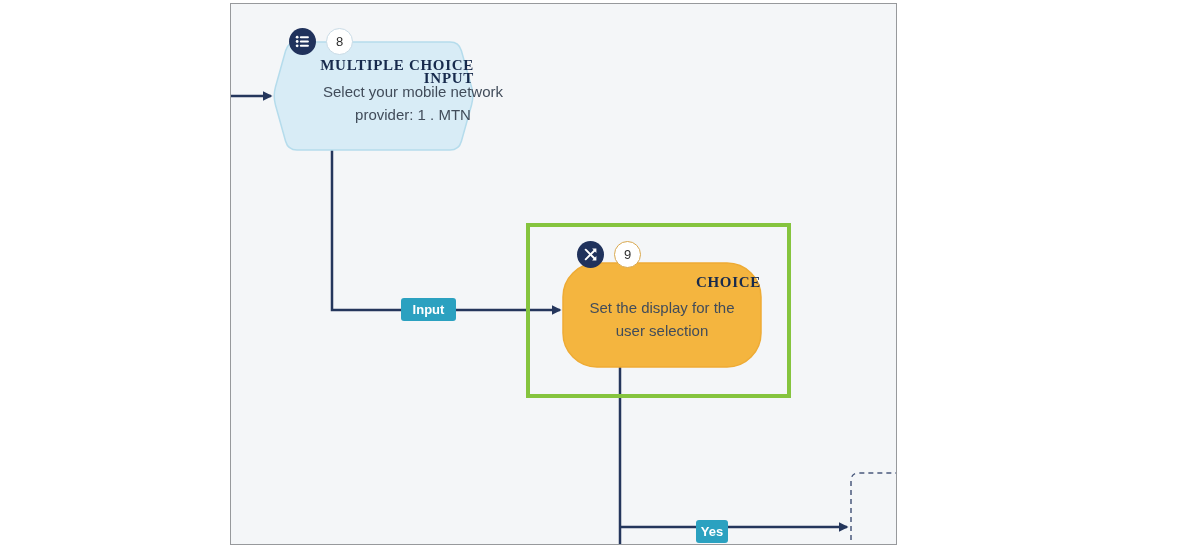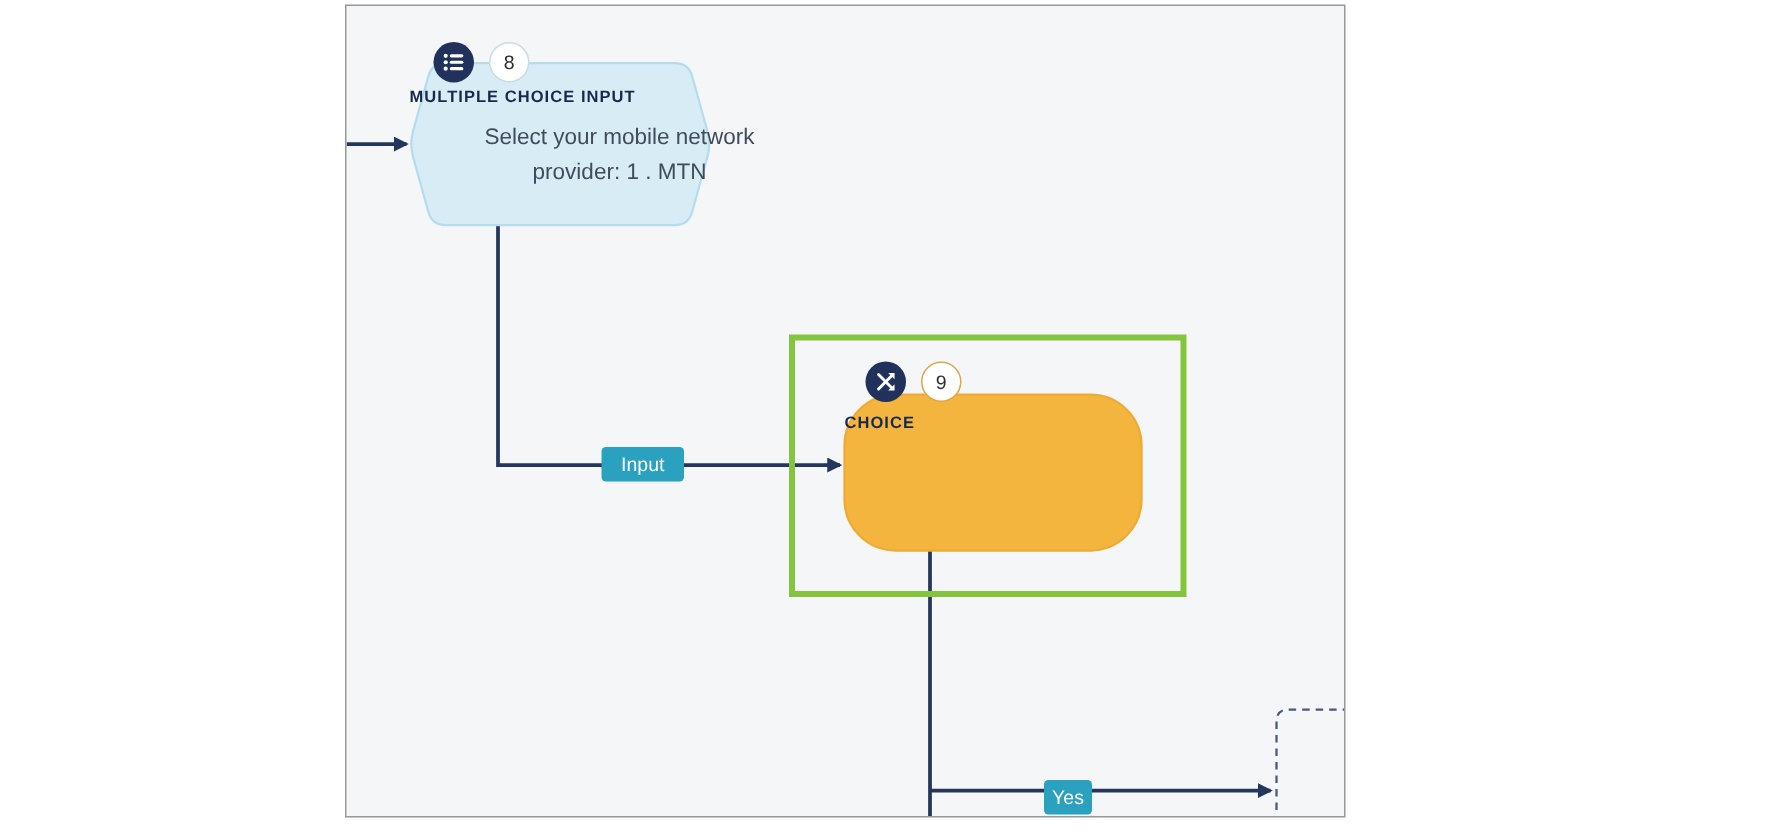--- a/index.html
+++ b/index.html
@@ -55,26 +55,27 @@
   .selection-outline {
     fill: none;
     stroke: var(--green, #85c43e);
     stroke-width: 4;
   }
   .arrowhead { fill: var(--navy, #24365c); }
 
   .overlay { position: absolute; }
 
   .node-title {
-    font-size: 11px;
+    font-size: 15px;
     font-weight: bold;
     letter-spacing: 0.7px;
     color: var(--title-text, #172a4d);
-    text-align: left;
+    text-align: right;
     line-height: 13px;
+    font-family: Liberation Serif, serif;
   }
   .node-body {
     font-size: 15px;
     color: var(--body-text, #414c5a);
     text-align: center;
     line-height: 23px;
   }
   .icon-circle {
     width: 27px;
     height: 27px;
@@ -95,21 +96,21 @@
     justify-content: center;
     font-size: 13px;
     color: var(--badge-text, #2f2f2f);
   }
   .badge-blue { border: 1.5px solid var(--badge-border-blue, #c9dbe6); }
   .badge-orange { border: 1.5px solid var(--badge-border-orange, #d9a84e); }
   .wire-label {
     background: var(--teal, #2ba1c0);
     color: var(--label-text, #ffffff);
     font-size: 13px;
-    font-weight: normal;
+    font-weight: bold;
     text-align: left;
     border-radius: 3px;
     display: flex;
     align-items: center;
     justify-content: center;
     box-sizing: border-box;
   }
 </style>
 </head>
 <body>
@@ -151,20 +152,21 @@
         <line x1="5.5" y1="3" x2="12" y2="3" stroke="#fff" stroke-width="2" stroke-linecap="round"></line>
         <circle cx="2" cy="7" r="1.3" fill="#fff"></circle>
         <line x1="5.5" y1="7" x2="12" y2="7" stroke="#fff" stroke-width="2" stroke-linecap="round"></line>
         <circle cx="2" cy="11" r="1.3" fill="#fff"></circle>
         <line x1="5.5" y1="11" x2="12" y2="11" stroke="#fff" stroke-width="2" stroke-linecap="round"></line>
       </svg>
     </div>
     <div class="overlay num-badge badge-blue" style="left:95px; top:24px;">8</div>
 
     <div class="overlay node-title" style="left:332px; top:272px; width:198px;">CHOICE</div>
+    <div class="overlay node-body" style="left:343px; top:292px; width:176px;">Set the display for the user selection</div>
     <div class="overlay icon-circle" style="left:346px; top:237px;">
       <svg width="15" height="15" viewBox="0 0 14 14">
         <path d="M2.5,11.5 L11,3" stroke="#fff" stroke-width="1.8" fill="none" stroke-linecap="round"></path>
         <path d="M2.5,2.5 L11,11" stroke="#fff" stroke-width="1.8" fill="none" stroke-linecap="round"></path>
         <polygon points="8.5,1.5 12.5,1.5 12.5,5.5" fill="#fff"></polygon>
         <polygon points="12.5,8.5 12.5,12.5 8.5,12.5" fill="#fff"></polygon>
       </svg>
     </div>
     <div class="overlay num-badge badge-orange" style="left:383px; top:237px;">9</div>
 

